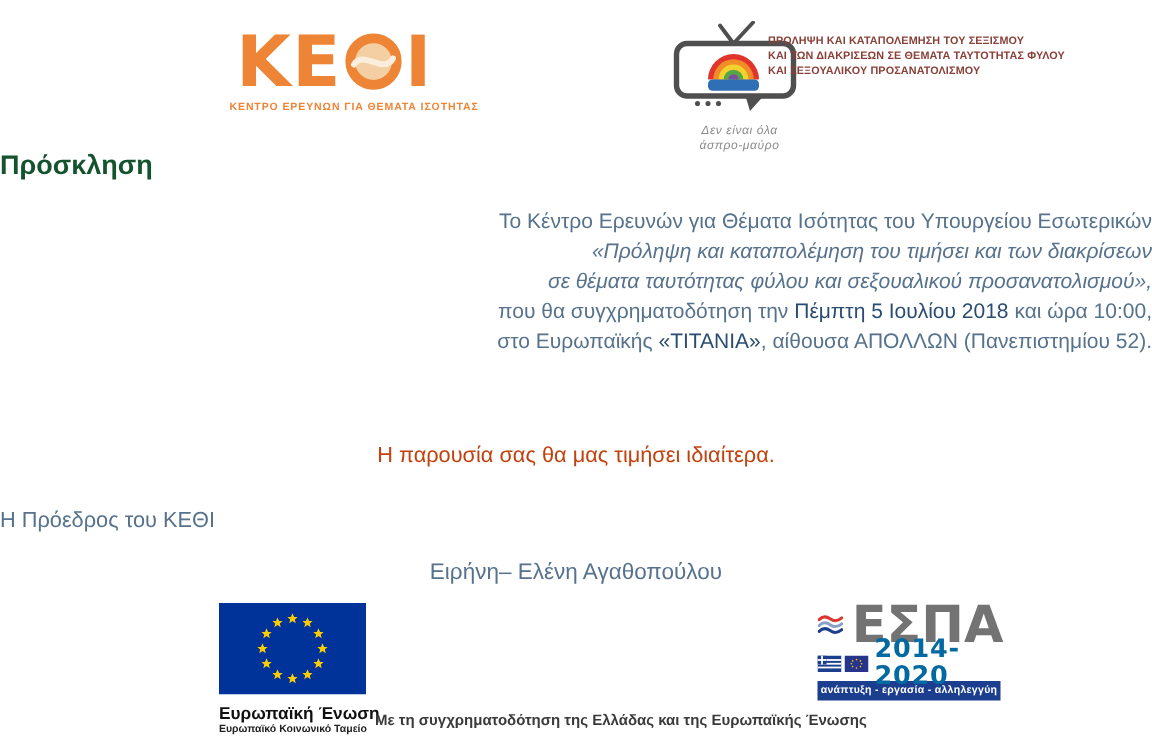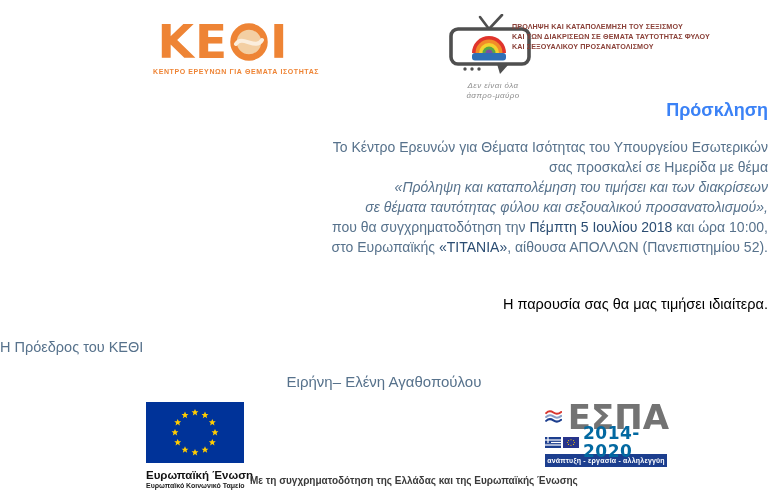--- a/index.html
+++ b/index.html
@@ -23,32 +23,32 @@
     margin-top:1px;text-align:center;color:#8c8c8c;font-size:8px;line-height:9.5px;
     font-style:italic;letter-spacing:0.4px;
   }
   .campaign-title{
     position:absolute;left:512px;top:22px;width:250px;
     color:#8a4038;font-size:7.2px;font-weight:bold;line-height:9.8px;
     letter-spacing:0.1px;white-space:nowrap;
   }
   
   .inv-title{
-    position:absolute;left:0;top:100px;width:768px;text-align:right;
-    color:#3b82f6;font-weight:bold;font-size:18px;
+    position:absolute;left:0;top:100px;width:768px;text-align:left;
+    color:#14532d;font-weight:bold;font-size:18px;
   }
   .body-block{
     position:absolute;left:0;top:137px;width:768px;text-align:right;
     color:#57728c;font-size:14px;line-height:20px;
   }
   .body-block .it{font-style:italic;}
   .body-block b{color:#2b4d72;font-weight:normal;}
   .closing-line{
-    position:absolute;left:0;top:296px;width:768px;text-align:right;
-    color:#000000;font-size:14.5px;
+    position:absolute;left:0;top:296px;width:768px;text-align:center;
+    color:#c2410c;font-size:14.5px;
   }
   .sig-role{
     position:absolute;left:0;top:339px;width:768px;
     color:#57728c;font-size:14.5px;
   }
   .sig-name{
     position:absolute;left:0;top:373px;width:768px;text-align:center;
     color:#57728c;font-size:15px;
   }
   
@@ -122,21 +122,20 @@
   <div class="campaign-title">
     <div>ΠΡΟΛΗΨΗ ΚΑΙ ΚΑΤΑΠΟΛΕΜΗΣΗ ΤΟΥ ΣΕΞΙΣΜΟΥ</div>
     <div>ΚΑΙ ΤΩΝ ΔΙΑΚΡΙΣΕΩΝ ΣΕ ΘΕΜΑΤΑ ΤΑΥΤΟΤΗΤΑΣ ΦΥΛΟΥ</div>
     <div>ΚΑΙ ΣΕΞΟΥΑΛΙΚΟΥ ΠΡΟΣΑΝΑΤΟΛΙΣΜΟΥ</div>
   </div>
 
   <div class="inv-title">Πρόσκληση</div>
 
   <div class="body-block">
     <div>Το Κέντρο Ερευνών για Θέματα Ισότητας του Υπουργείου Εσωτερικών</div>
-    <div>σας προσκαλεί σε Ημερίδα με θέμα</div>
     <div class="it">«Πρόληψη και καταπολέμηση του τιμήσει και των διακρίσεων</div>
     <div class="it">σε θέματα ταυτότητας φύλου και σεξουαλικού προσανατολισμού»,</div>
     <div><span>που θα συγχρηματοδότηση την </span><b>Πέμπτη 5 Ιουλίου 2018</b><span> και ώρα 10:00,</span></div>
     <div><span>στο Ευρωπαϊκής </span><b>«ΤΙΤΑΝΙΑ»</b><span>, αίθουσα ΑΠΟΛΛΩΝ (Πανεπιστημίου 52).</span></div>
   </div>
 
   <div class="closing-line">Η παρουσία σας θα μας τιμήσει ιδιαίτερα.</div>
   <div class="sig-role">Η Πρόεδρος του ΚΕΘΙ</div>
   <div class="sig-name">Ειρήνη– Ελένη Αγαθοπούλου</div>
 

